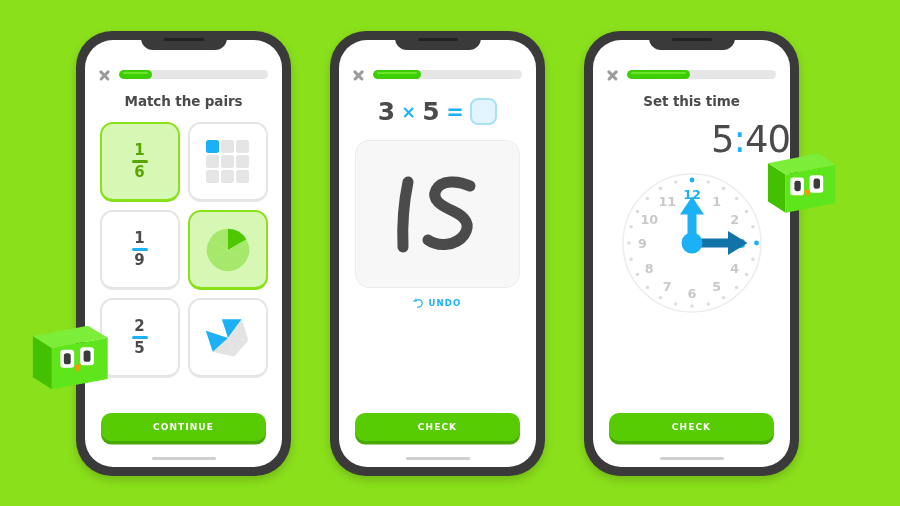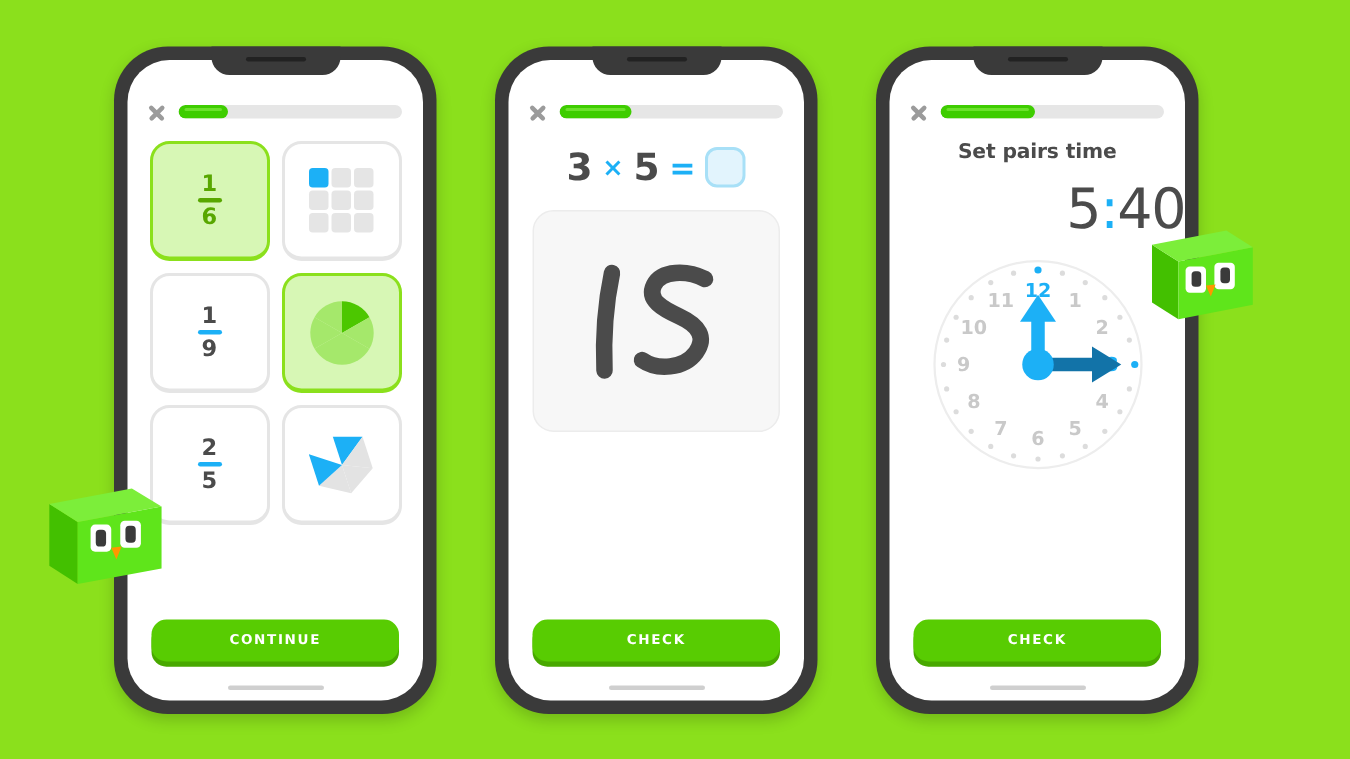--- a/index.html
+++ b/index.html
@@ -200,20 +200,21 @@
     <div class="notch"></div>
     <div class="screen">
 
       <div class="topbar">
         <div class="close-x"></div>
         <div class="progress">
           <div class="progress-fill" style="width:22%"></div>
         </div>
       </div>
 
+      <div class="title">Match the pairs</div>
 
       <div class="match-grid">
 
         <div class="card selected">
           <div class="frac">
             <span>1</span>
             <span class="bar"></span>
             <span>6</span>
           </div>
         </div>
@@ -302,38 +303,45 @@
 
       <div class="canvas">
         <svg width="120" height="95" viewBox="0 0 120 95">
           <g fill="none" stroke="#4b4b4b" stroke-linecap="round" stroke-linejoin="round">
             <path d="M30 15 C26 34 24 57 25 80" stroke-width="11"></path>
             <path d="M92 19 C80 13 63 13 58 23 C53 33 64 39 75 44 C88 50 93 58 86 68 C78 79 60 80 50 73" stroke-width="11"></path>
           </g>
         </svg>
       </div>
 
+      <div class="undo">
+        <svg width="10" height="10" viewBox="0 0 24 24">
+          <path d="M7 7 L7 2 M7 7 L2 7" stroke="#1CB0F6" stroke-width="3" fill="none" stroke-linecap="round"></path>
+          <path d="M7 7 C13 1 22 4 22 12 C22 18 17 22 11 22" stroke="#1CB0F6" stroke-width="3" fill="none" stroke-linecap="round"></path>
+        </svg>
+        <span>UNDO</span>
+      </div>
 
       <div class="cta">CHECK</div>
       <div class="home-bar"></div>
     </div>
   </div>
 
   <div class="phone p3">
     <div class="notch"></div>
     <div class="screen">
 
       <div class="topbar">
         <div class="close-x"></div>
         <div class="progress">
           <div class="progress-fill" style="width:42%"></div>
         </div>
       </div>
 
-      <div class="title">Set pairs time</div>
+      <div class="title">Set this time</div>
 
       <div class="digital-time">
         <span>5</span><span class="colon">:</span><span>40</span>
       </div>
 
       <div class="clock-wrap">
         <svg width="150" height="150" viewBox="0 0 200 200">
           <circle cx="100" cy="100" r="92" fill="#fff" stroke="#ededed" stroke-width="2"></circle>
           <g id="ticks" fill="#dcdcdc">
             <circle cx="100" cy="16" r="3.2" fill="#1CB0F6"></circle>

